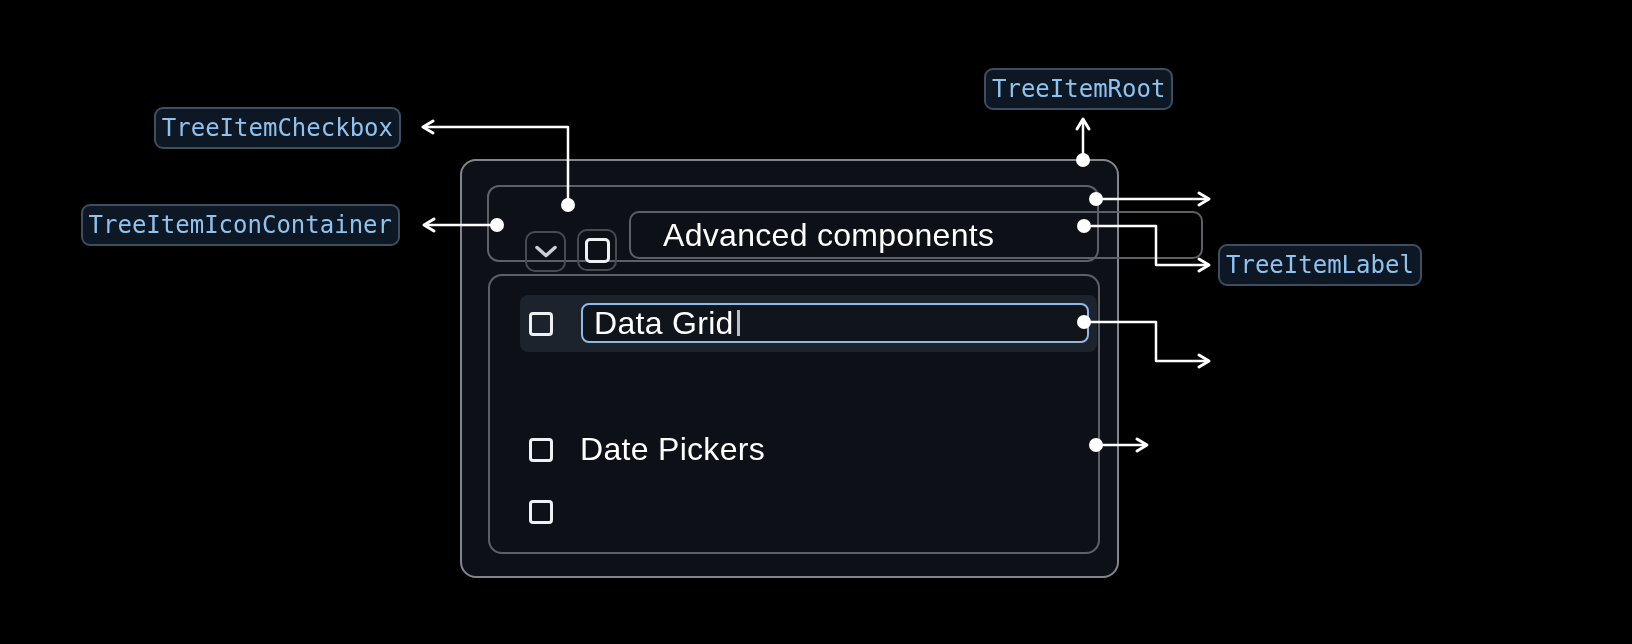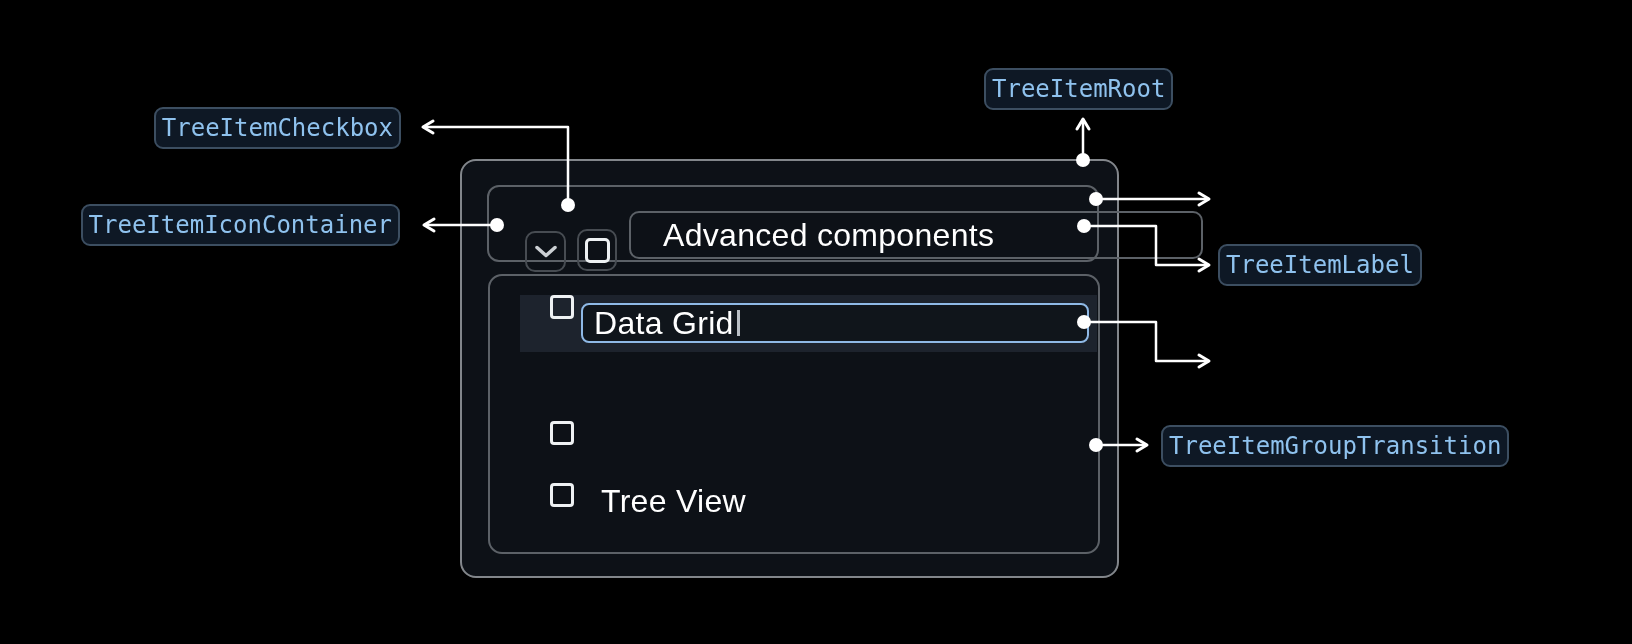--- a/index.html
+++ b/index.html
@@ -26,22 +26,22 @@
            border:2px solid var(--inner_box_border);border-radius:10px;
            display:flex;align-items:center;justify-content:center}
   .cb{display:inline-block;width:25px;height:25px;border:3px solid var(--checkbox);border-radius:5px;flex:none}
   .label-box{position:absolute;left:140px;top:24px;width:574px;height:48px;
              border:2px solid var(--box_border);border-radius:10px;
              display:flex;align-items:center;padding-left:32px}
   .ui-text{font-size:32px;color:var(--text);letter-spacing:.3px;white-space:nowrap}
 
   .group-box{position:absolute;left:26px;top:113px;width:612px;height:280px;
              border:2px solid var(--box_border);border-radius:14px}
-  .row{position:absolute;left:30px;width:577px;height:57px;display:flex;
-       padding-left:30px;gap:27px;border-radius:0}
+  .row{position:absolute;left:30px;width:577px;height:57px;display:flex;align-items:center;
+       padding-left:9px;gap:27px;border-radius:8px}
   .row .cb{width:24px;height:24px;border-width:3px;border-radius:4px}
   .row-editing{top:19px;background:var(--selected_row_bg)}
   .row-2{top:82px}.row-3{top:145px}.row-4{top:207px}
   .label-input{position:absolute;left:61px;top:8px;width:508px;height:40px;background:var(--input_bg);
                border:2px solid var(--input_border);border-radius:8px;
                display:flex;align-items:center;padding-left:11px;cursor:text}
   .caret{display:inline-block;width:3px;height:26px;background:var(--caret);margin-left:3px;flex:none}
 
   
   .badge{position:absolute;z-index:6;font-family:"DejaVu Sans Mono",monospace;font-size:24px;
@@ -108,29 +108,28 @@
         <span class="cb"></span>
         <div class="label-input" role="textbox">
           <span class="ui-text">Data Grid</span>
           <span class="caret"></span>
         </div>
       </div>
 
 
       <div class="row row-3">
         <span class="cb"></span>
+        <span class="ui-text">Date Pickers</span>
       </div>
 
       <div class="row row-4">
         <span class="cb"></span>
-        <span class="ui-text">Tree View</span>
       </div>
 
     </div>
   </div>
 
   <div class="badge b-root">TreeItemRoot</div>
   <div class="badge b-iconcontainer">TreeItemIconContainer</div>
   <div class="badge b-checkbox">TreeItemCheckbox</div>
   <div class="badge b-label">TreeItemLabel</div>
-  <div class="badge b-grouptransition">TreeItemGroupTransition</div>
 
 </div>
 
 </body></html>

